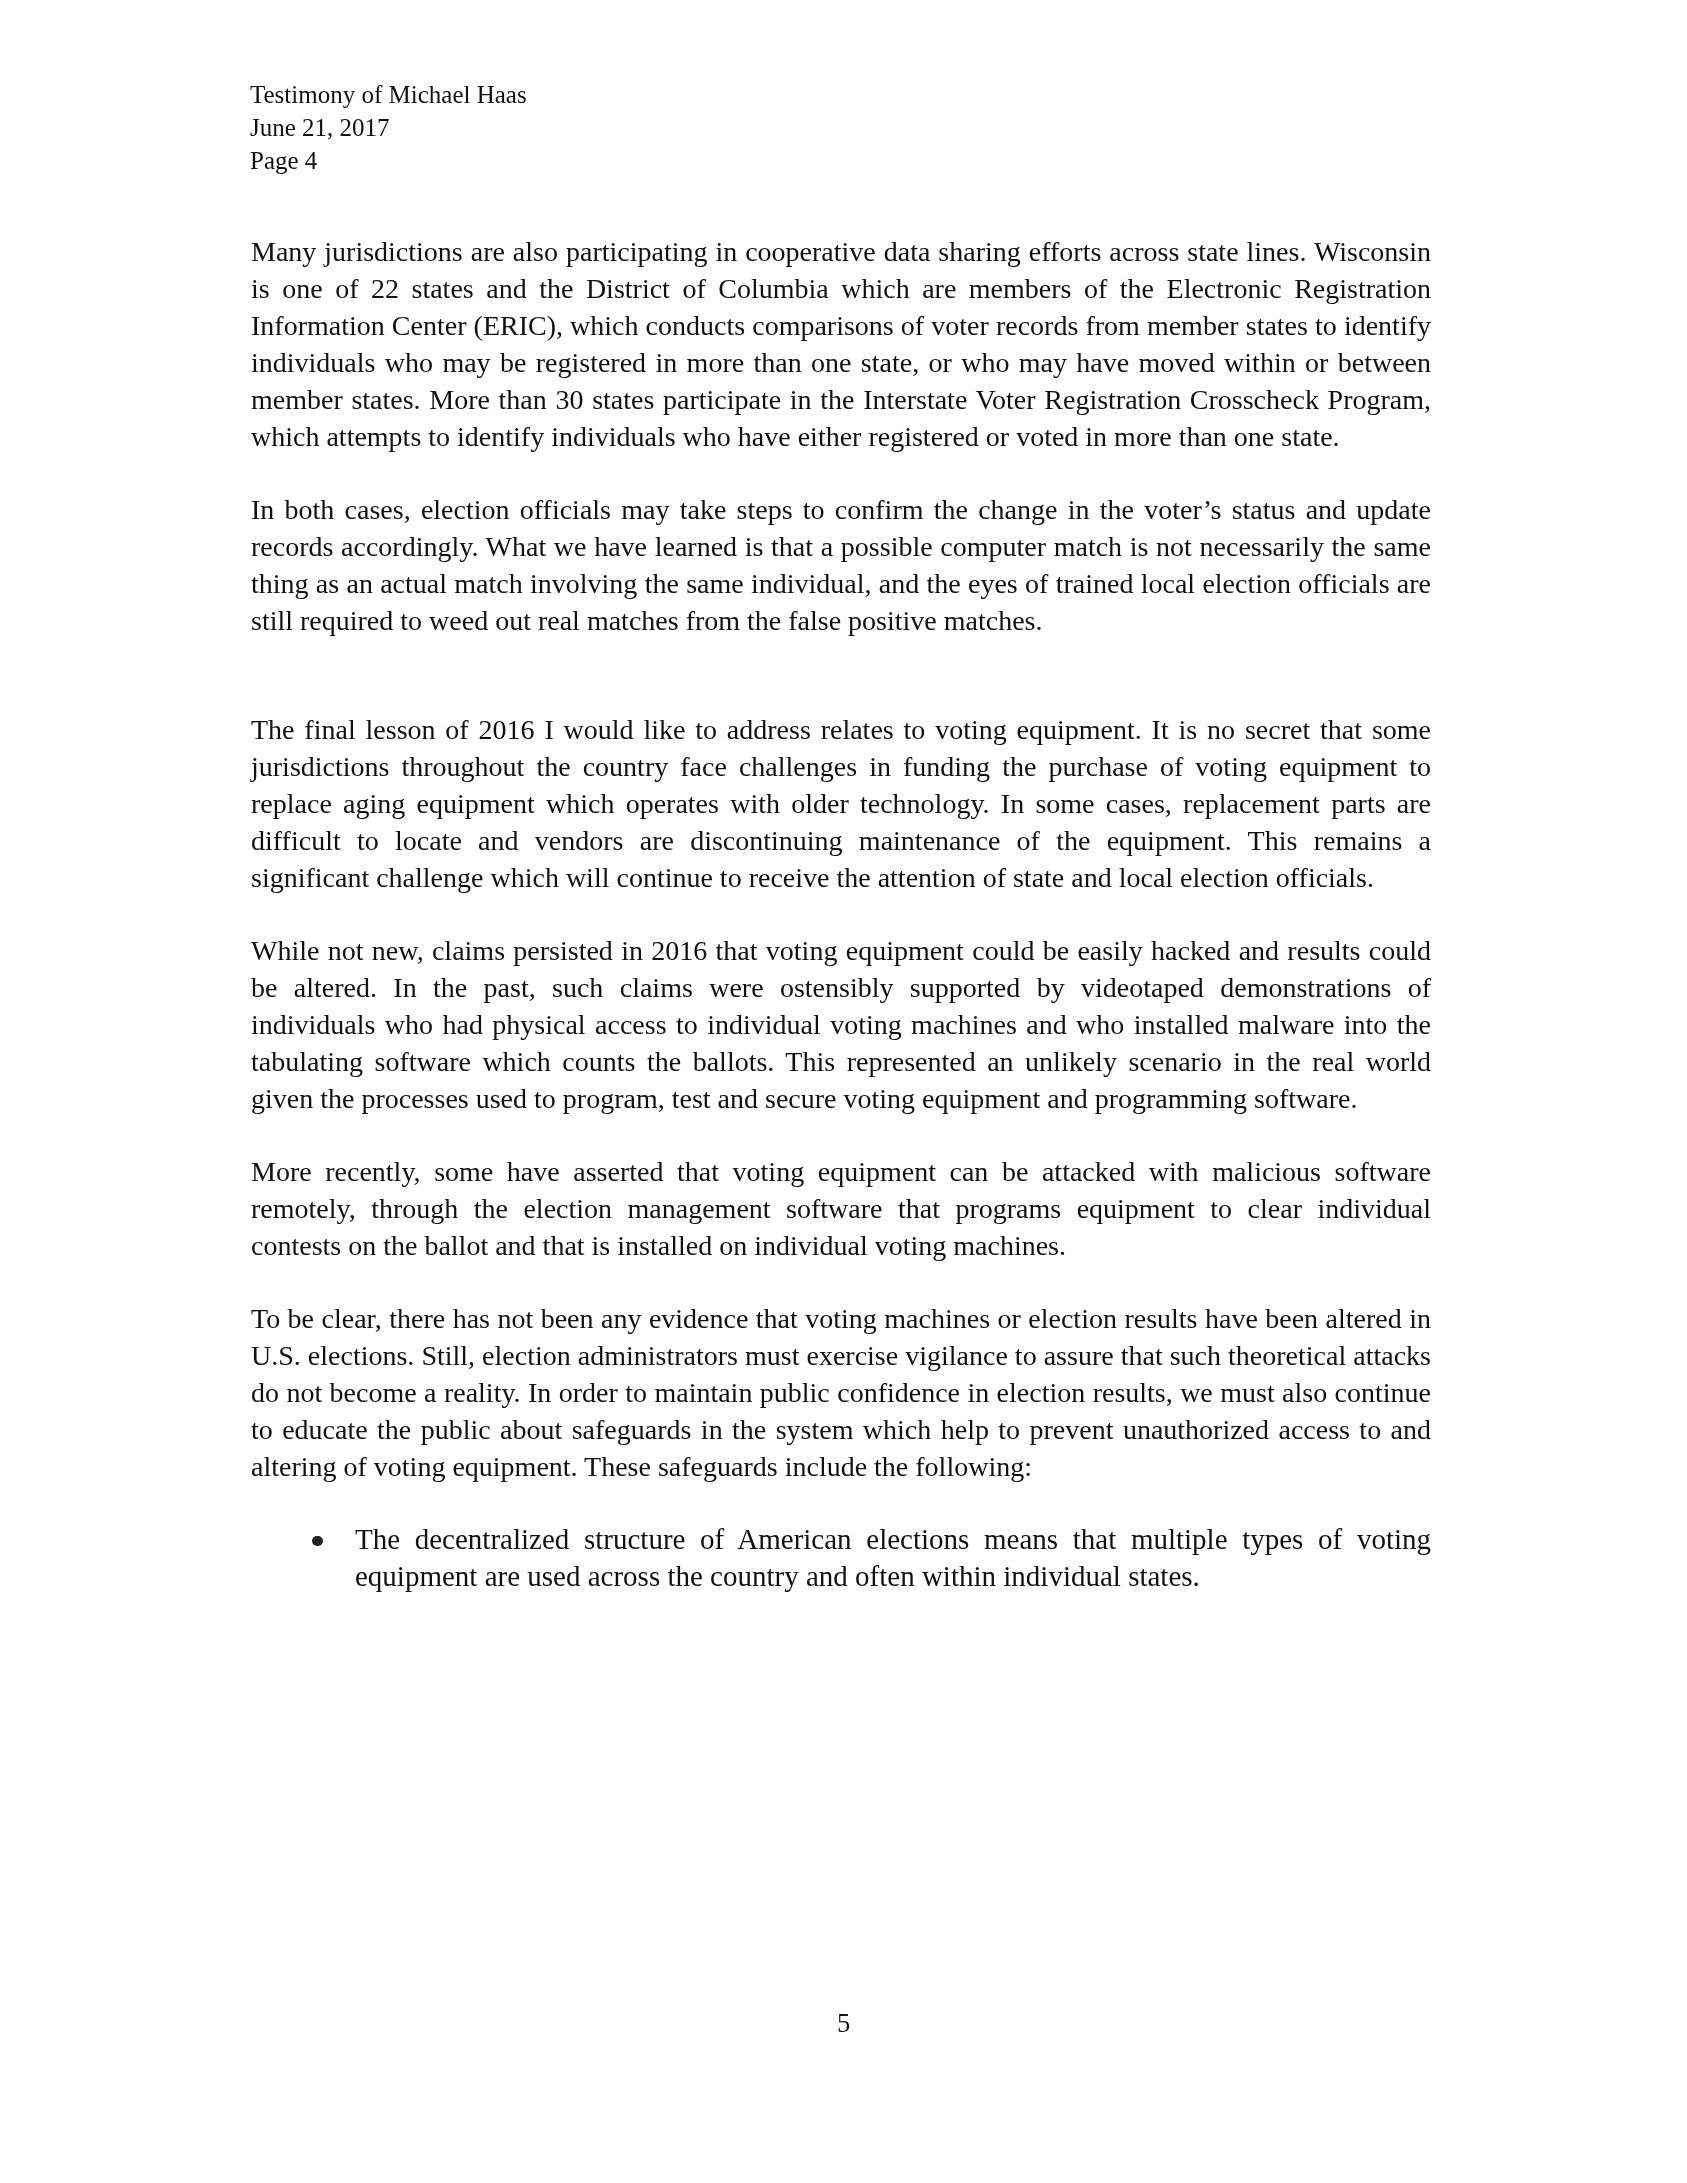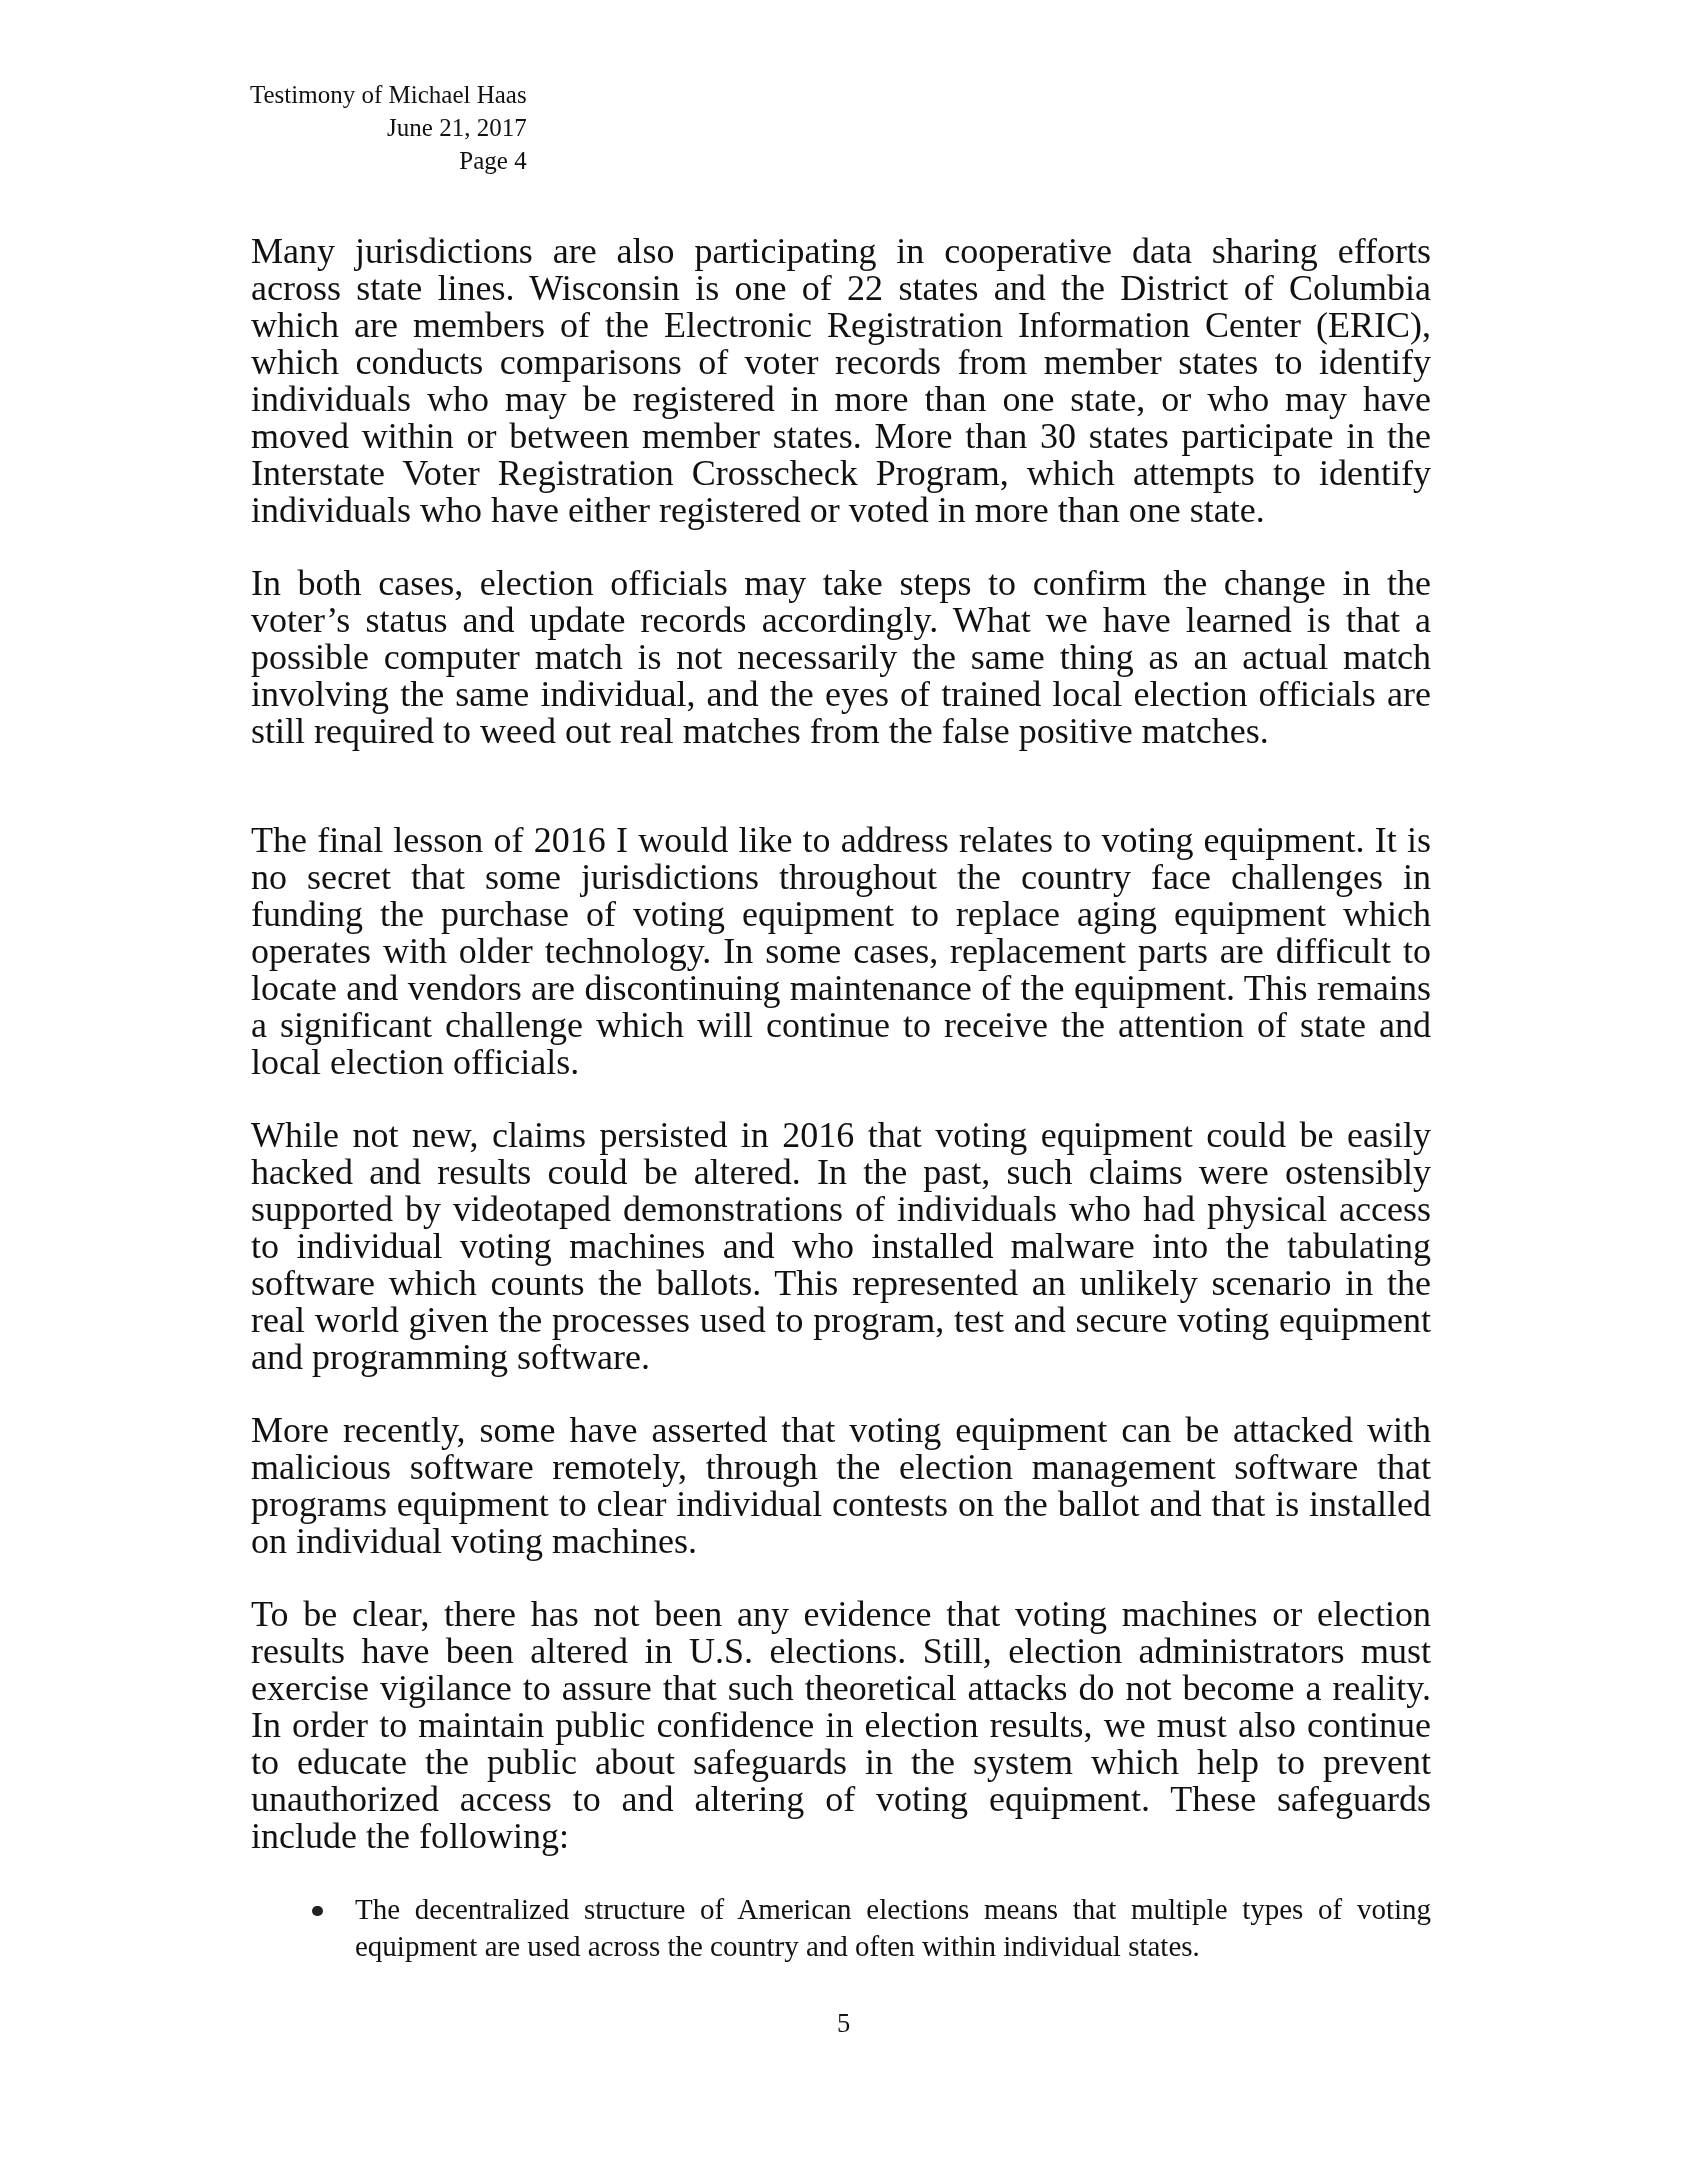--- a/index.html
+++ b/index.html
@@ -1,21 +1,21 @@
 <!DOCTYPE html>
 <html style="font-size:10.6px"><head>
 <meta charset="utf-8">
 <style>
   html, body { margin: 0; padding: 0; background: #ffffff; }
   body { width: 1687px; height: 2183px; position: relative; overflow: hidden;
          font-family: "Liberation Serif", "DejaVu Serif", serif; color: #111111; }
-  .header { position: absolute; left: 250px; top: 78px; font-size: 25px; line-height: 33px; text-align: right; }
+  .header { position: absolute; left: 250px; top: 78px; font-size: 25px; line-height: 33px; }
   .header div { white-space: nowrap; }
   .body { position: absolute; left: 251px; top: 233px; width: 1180px; }
-  p.para { margin: 0; font-size: 36px; line-height: 37px; text-align: justify;
+  p.para { margin: 0; font-size: 28px; line-height: 37px; text-align: justify;
            text-align-last: left; }
   .gap { height: 36px; }
   h2.section { margin: 0; font-size: 29px; line-height: 37px; font-weight: bold; }
   .bullet-list { list-style: none; margin: 0; padding: 0; }
   .bullet-item { position: relative; padding-left: 104px; font-size: 29px; line-height: 37px;
                  text-align: justify; text-align-last: left; }
   .bullet-dot { position: absolute; left: 61px; top: 14.6px; width: 10.6px; height: 10.6px;
                 border-radius: 50%; background: #222; }
   .page-number { position: absolute; left: 0; width: 1687px; top: 2008px; text-align: center;
                  font-size: 26.5px; }

